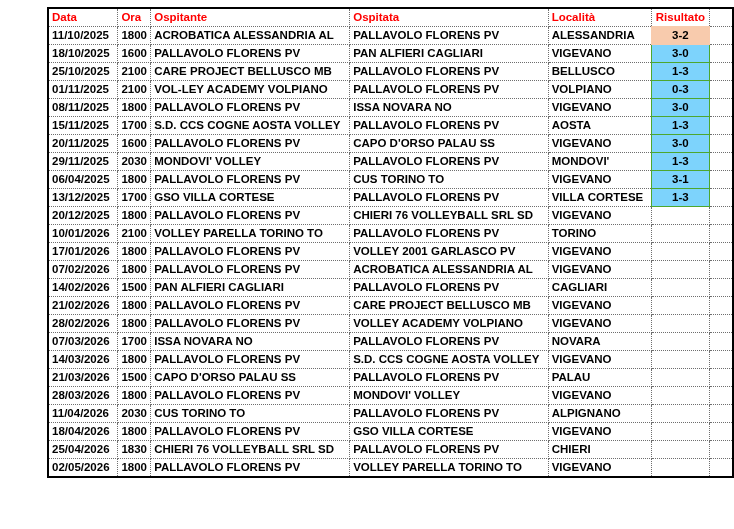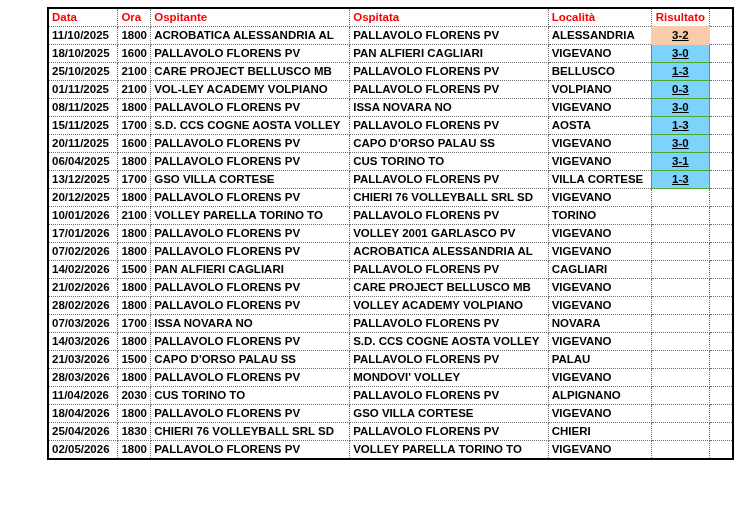--- a/index.html
+++ b/index.html
@@ -33,21 +33,21 @@
     white-space: nowrap;
     overflow: hidden;
     vertical-align: middle;
     text-align: left;
     color: #000000;
   }
   th {
     color: #ff0000;
     background: #ffffff;
   }
-  td.c-res { text-align: center; text-decoration: underline; }
+  td.c-res { text-align: center; }
   th.h-res { text-align: center; }
   td.c-res.green {
     background: #7dd3fc;
     border: 1px solid #4EA72E;
   }
   td.c-res.peach {
     background: #F8CBAD;
     border: 1px solid #F8CBAD;
   }
 </style>
@@ -141,20 +141,29 @@
         <tr>
           <td class="c-date">20/11/2025</td>
           <td class="c-time">1600</td>
           <td class="c-home">PALLAVOLO FLORENS PV</td>
           <td class="c-away">CAPO D'ORSO PALAU SS</td>
           <td class="c-loc">VIGEVANO</td>
           <td class="c-res green">3-0</td>
           <td class="c-extra"></td>
         </tr>
 
+        <tr>
+          <td class="c-date">29/11/2025</td>
+          <td class="c-time">2030</td>
+          <td class="c-home">MONDOVI' VOLLEY</td>
+          <td class="c-away">PALLAVOLO FLORENS PV</td>
+          <td class="c-loc">MONDOVI'</td>
+          <td class="c-res green">1-3</td>
+          <td class="c-extra"></td>
+        </tr>
 
         <tr>
           <td class="c-date">06/04/2025</td>
           <td class="c-time">1800</td>
           <td class="c-home">PALLAVOLO FLORENS PV</td>
           <td class="c-away">CUS TORINO TO</td>
           <td class="c-loc">VIGEVANO</td>
           <td class="c-res green">3-1</td>
           <td class="c-extra"></td>
         </tr>

